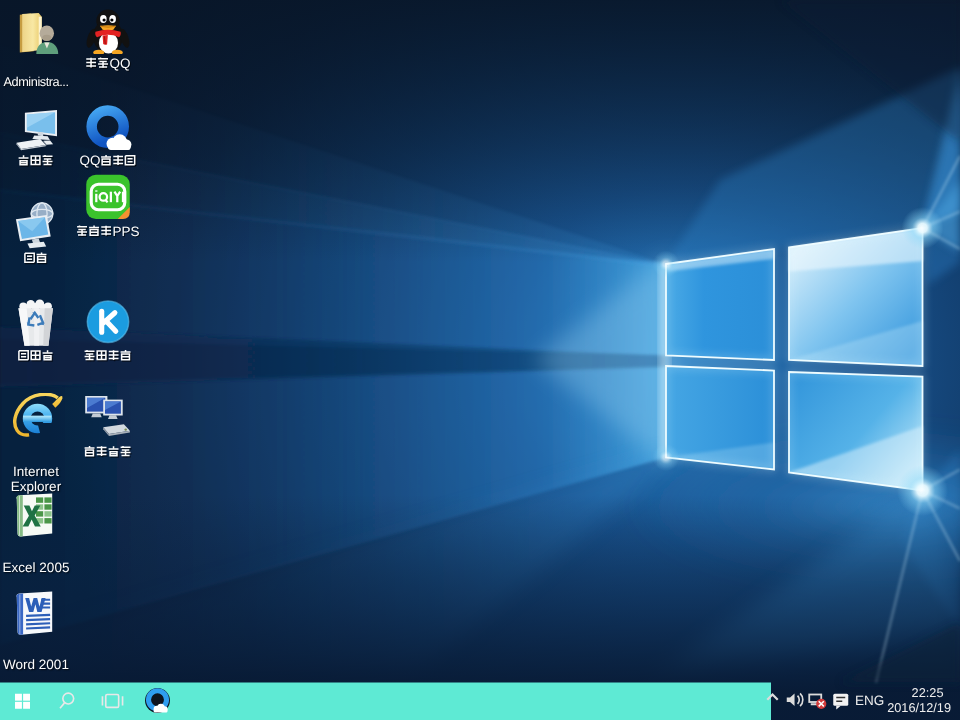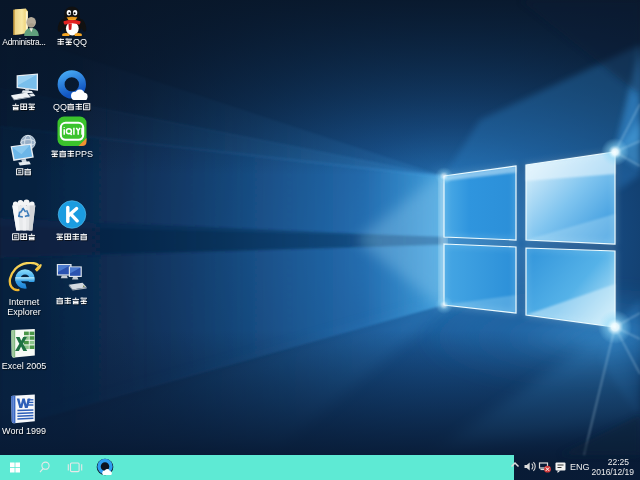--- a/index.html
+++ b/index.html
@@ -1,21 +1,21 @@
 <!DOCTYPE html>
 <html><head>
 <meta charset="utf-8">
 <style>
 html,body{margin:0;padding:0;width:640px;height:480px;overflow:hidden;background:#0a1c38;
 font-family:"Liberation Sans",sans-serif;}
 #wall{position:absolute;left:0;top:0;}
 .cell{position:absolute;width:46px;text-align:center;}
 .ic{display:block;margin:0 auto;}
 .lbsvg{display:block;margin:1px auto 0;}
-.lb{margin-top:1px;font-size:9px;line-height:10px;color:#fff;opacity:0.99;
+.lb{margin-top:13px;font-size:9px;line-height:10px;color:#fff;opacity:0.99;
 text-shadow:0.7px 0.9px 1px rgba(0,0,0,.75);white-space:nowrap;}
 #bar{position:absolute;left:0;top:455px;width:514px;height:25px;background:#5eead4;}
 </style>
 </head>
 <body>
 <svg id="wall" width="640" height="480" viewBox="0 0 640 480">
 <defs>
 <radialGradient id="bgglow" cx="452" cy="242" r="420" gradientUnits="userSpaceOnUse">
   <stop offset="0" stop-color="#2a80c4"></stop>
   <stop offset="0.28" stop-color="#19538f"></stop>
@@ -686,21 +686,21 @@
         <path d="M20 9.4 H25.4"></path>
         <path d="M19.5 12 H25.4"></path>
 </g>
 <g stroke="#2d5fb8" stroke-width="1.5">
 <path d="M9.4 17.6 L25.4 16.9"></path>
         <path d="M9.4 20.4 L25.4 19.7"></path>
         <path d="M9.4 23.2 L25.4 22.5"></path>
         <path d="M9.4 26 L25.4 25.3"></path>
 </g>
 </svg>
-    <div class="lb">Word 1999</div>
+    <div class="lb">Word 2001</div>
   </div>
 
 <div id="bar">
 <svg width="640" height="25" viewBox="0 0 640 25">
 <g fill="#ffffff">
 <rect x="10" y="7.5" width="4.6" height="4.6"></rect>
         <rect x="15.4" y="7.5" width="4.6" height="4.6"></rect>
 <rect x="10" y="12.9" width="4.6" height="4.6"></rect>
         <rect x="15.4" y="12.9" width="4.6" height="4.6"></rect>
 </g>

